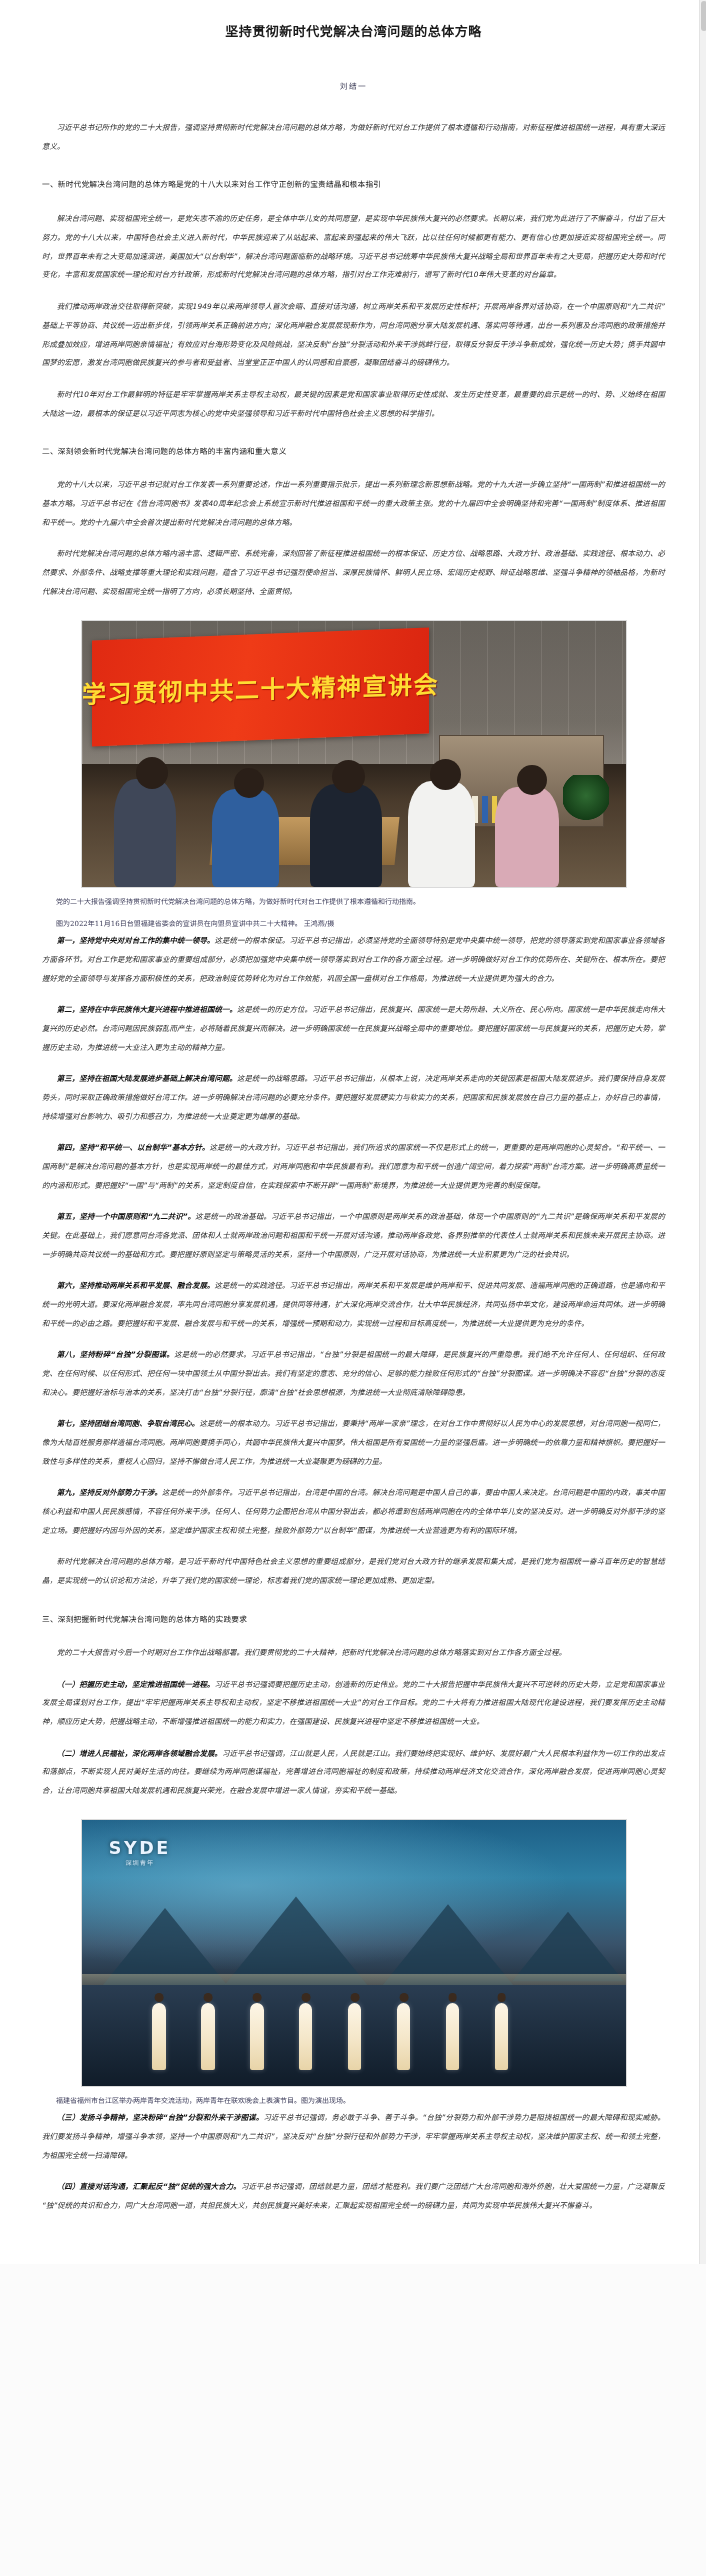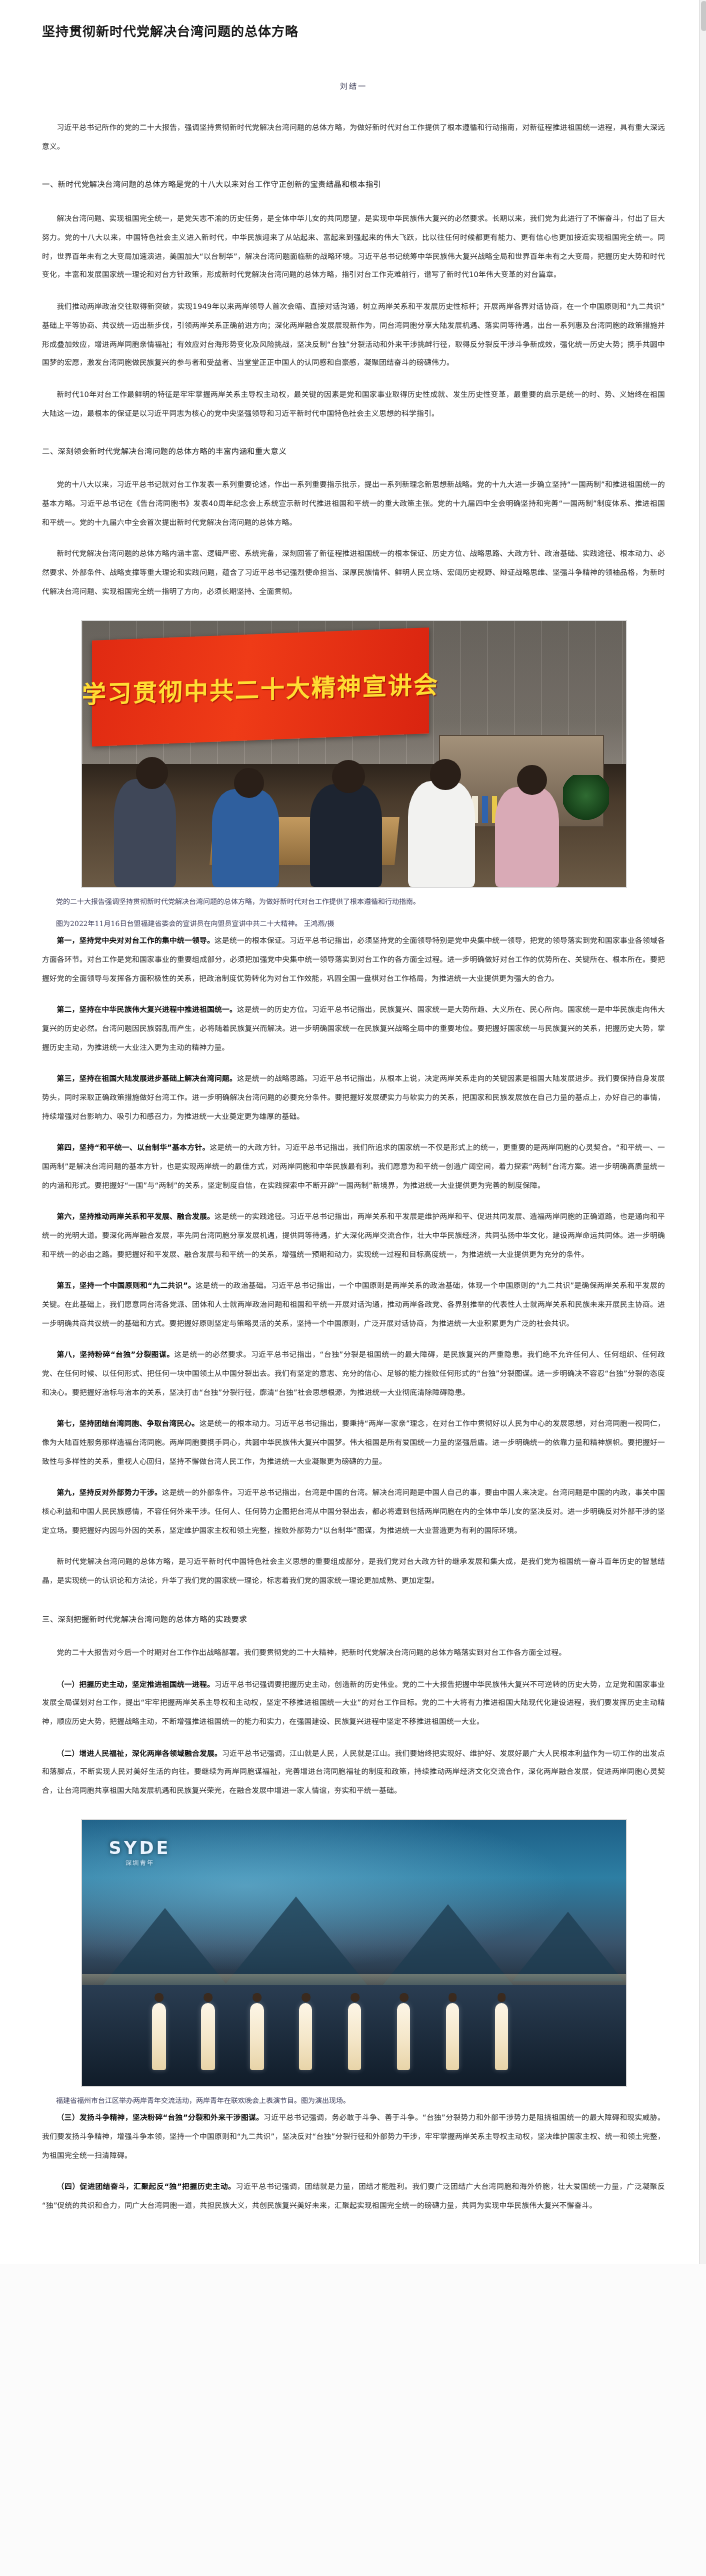--- a/index.html
+++ b/index.html
@@ -37,20 +37,21 @@
   }
   .content{
     width:623px;
     margin:0 auto;
     padding-top:14.4px;
     box-sizing:border-box;
   }
   h1.doc-title{
     font-size:13px;
     font-weight:bold;
+    text-align:center;
     letter-spacing:0.5px;
     margin:7.2px 0 0 0;
     padding:0;
     color:#1a1a1a;
     line-height:1.5;
   }
   .author{
     text-align:center;
     font-family:"DejaVu Serif","Liberation Serif",serif;
     font-size:7.7px;
@@ -60,20 +61,21 @@
   }
   p.para{
     font-size:7.4px;
     line-height:2.55;
     text-align:justify;
     text-justify:inter-ideograph;
     margin:0 0 12.4px 0;
     text-indent:2em;
     color:#262626;
     letter-spacing:0.1px;
+    font-style:italic;
   }
   p.para.first{margin-top:28px;}
   h2.sec-head{
     font-size:7.7px;
     font-weight:normal;
     line-height:2.2;
     margin:20.6px 0 15.5px 0;
     color:#111;
     text-indent:0;
     letter-spacing:0.2px;
@@ -260,24 +262,24 @@
     <p class="para">
       <span class="lead">第二，坚持在中华民族伟大复兴进程中推进祖国统一。</span><span>这是统一的历史方位。习近平总书记指出，民族复兴、国家统一是大势所趋、大义所在、民心所向。国家统一是中华民族走向伟大复兴的历史必然。台湾问题因民族弱乱而产生，必将随着民族复兴而解决。进一步明确国家统一在民族复兴战略全局中的重要地位。要把握好国家统一与民族复兴的关系，把握历史大势，掌握历史主动，为推进统一大业注入更为主动的精神力量。</span>
     </p>
     <p class="para">
       <span class="lead">第三，坚持在祖国大陆发展进步基础上解决台湾问题。</span><span>这是统一的战略思路。习近平总书记指出，从根本上说，决定两岸关系走向的关键因素是祖国大陆发展进步。我们要保持自身发展势头，同时采取正确政策措施做好台湾工作。进一步明确解决台湾问题的必要充分条件。要把握好发展硬实力与软实力的关系，把国家和民族发展放在自己力量的基点上，办好自己的事情，持续增强对台影响力、吸引力和感召力，为推进统一大业奠定更为雄厚的基础。</span>
     </p>
     <p class="para">
       <span class="lead">第四，坚持“和平统一、以台制华”基本方针。</span><span>这是统一的大政方针。习近平总书记指出，我们所追求的国家统一不仅是形式上的统一，更重要的是两岸同胞的心灵契合。“和平统一、一国两制”是解决台湾问题的基本方针，也是实现两岸统一的最佳方式，对两岸同胞和中华民族最有利。我们愿意为和平统一创造广阔空间，着力探索“两制”台湾方案。进一步明确高质量统一的内涵和形式。要把握好“一国”与“两制”的关系，坚定制度自信，在实践探索中不断开辟“一国两制”新境界，为推进统一大业提供更为完善的制度保障。</span>
     </p>
     <p class="para">
+      <span class="lead">第五，坚持一个中国原则和“九二共识”。</span><span>这是统一的政治基础。习近平总书记指出，一个中国原则是两岸关系的政治基础，体现一个中国原则的“九二共识”是确保两岸关系和平发展的关键。在此基础上，我们愿意同台湾各党派、团体和人士就两岸政治问题和祖国和平统一开展对话沟通，推动两岸各政党、各界别推举的代表性人士就两岸关系和民族未来开展民主协商。进一步明确共商共议统一的基础和方式。要把握好原则坚定与策略灵活的关系，坚持一个中国原则，广泛开展对话协商，为推进统一大业积累更为广泛的社会共识。</span>
+    </p>
+    <p class="para">
       <span class="lead">第六，坚持推动两岸关系和平发展、融合发展。</span><span>这是统一的实践途径。习近平总书记指出，两岸关系和平发展是维护两岸和平、促进共同发展、造福两岸同胞的正确道路，也是通向和平统一的光明大道。要深化两岸融合发展，率先同台湾同胞分享发展机遇，提供同等待遇，扩大深化两岸交流合作，壮大中华民族经济，共同弘扬中华文化，建设两岸命运共同体。进一步明确和平统一的必由之路。要把握好和平发展、融合发展与和平统一的关系，增强统一预期和动力，实现统一过程和目标高度统一，为推进统一大业提供更为充分的条件。</span>
-    </p>
-    <p class="para">
-      <span class="lead">第五，坚持一个中国原则和“九二共识”。</span><span>这是统一的政治基础。习近平总书记指出，一个中国原则是两岸关系的政治基础，体现一个中国原则的“九二共识”是确保两岸关系和平发展的关键。在此基础上，我们愿意同台湾各党派、团体和人士就两岸政治问题和祖国和平统一开展对话沟通，推动两岸各政党、各界别推举的代表性人士就两岸关系和民族未来开展民主协商。进一步明确共商共议统一的基础和方式。要把握好原则坚定与策略灵活的关系，坚持一个中国原则，广泛开展对话协商，为推进统一大业积累更为广泛的社会共识。</span>
     </p>
     <p class="para">
       <span class="lead">第八，坚持粉碎“台独”分裂图谋。</span><span>这是统一的必然要求。习近平总书记指出，“台独”分裂是祖国统一的最大障碍，是民族复兴的严重隐患。我们绝不允许任何人、任何组织、任何政党、在任何时候、以任何形式、把任何一块中国领土从中国分裂出去。我们有坚定的意志、充分的信心、足够的能力挫败任何形式的“台独”分裂图谋。进一步明确决不容忍“台独”分裂的态度和决心。要把握好治标与治本的关系，坚决打击“台独”分裂行径，廓清“台独”社会思想根源，为推进统一大业彻底清除障碍隐患。</span>
     </p>
     <p class="para">
       <span class="lead">第七，坚持团结台湾同胞、争取台湾民心。</span><span>这是统一的根本动力。习近平总书记指出，要秉持“两岸一家亲”理念，在对台工作中贯彻好以人民为中心的发展思想，对台湾同胞一视同仁，像为大陆百姓服务那样造福台湾同胞。两岸同胞要携手同心，共圆中华民族伟大复兴中国梦。伟大祖国是所有爱国统一力量的坚强后盾。进一步明确统一的依靠力量和精神旗帜。要把握好一致性与多样性的关系，重视人心回归，坚持不懈做台湾人民工作，为推进统一大业凝聚更为磅礴的力量。</span>
     </p>
     <p class="para">
       <span class="lead">第九，坚持反对外部势力干涉。</span><span>这是统一的外部条件。习近平总书记指出，台湾是中国的台湾。解决台湾问题是中国人自己的事，要由中国人来决定。台湾问题是中国的内政，事关中国核心利益和中国人民民族感情，不容任何外来干涉。任何人、任何势力企图把台湾从中国分裂出去，都必将遭到包括两岸同胞在内的全体中华儿女的坚决反对。进一步明确反对外部干涉的坚定立场。要把握好内因与外因的关系，坚定维护国家主权和领土完整，挫败外部势力“以台制华”图谋，为推进统一大业营造更为有利的国际环境。</span>
     </p>
@@ -317,19 +319,19 @@
         <div class="dancer" style="left:67%;"></div>
         <div class="dancer" style="left:76%;"></div>
       </div>
       <p class="caption">福建省福州市台江区举办两岸青年交流活动，两岸青年在联欢晚会上表演节目。图为演出现场。</p>
     </div>
 
     <p class="para">
       <span class="lead">（三）发扬斗争精神，坚决粉碎“台独”分裂和外来干涉图谋。</span><span>习近平总书记强调，务必敢于斗争、善于斗争。“台独”分裂势力和外部干涉势力是阻挠祖国统一的最大障碍和现实威胁。我们要发扬斗争精神，增强斗争本领，坚持一个中国原则和“九二共识”，坚决反对“台独”分裂行径和外部势力干涉，牢牢掌握两岸关系主导权主动权，坚决维护国家主权、统一和领土完整，为祖国完全统一扫清障碍。</span>
     </p>
     <p class="para">
-      <span class="lead">（四）促进团结奋斗，汇聚起反“独”把握历史主动。</span><span>习近平总书记强调，团结就是力量，团结才能胜利。我们要广泛团结广大台湾同胞和海外侨胞，壮大爱国统一力量，广泛凝聚反“独”促统的共识和合力，同广大台湾同胞一道，共担民族大义，共创民族复兴美好未来，汇聚起实现祖国完全统一的磅礴力量，共同为实现中华民族伟大复兴不懈奋斗。</span>
+      <span class="lead">（四）直接对话沟通，汇聚起反“独”促统的强大合力。</span><span>习近平总书记强调，团结就是力量，团结才能胜利。我们要广泛团结广大台湾同胞和海外侨胞，壮大爱国统一力量，广泛凝聚反“独”促统的共识和合力，同广大台湾同胞一道，共担民族大义，共创民族复兴美好未来，汇聚起实现祖国完全统一的磅礴力量，共同为实现中华民族伟大复兴不懈奋斗。</span>
     </p>
 
     <div class="spacer"></div>
   </div>
 </div>
 
 
 </body></html>

